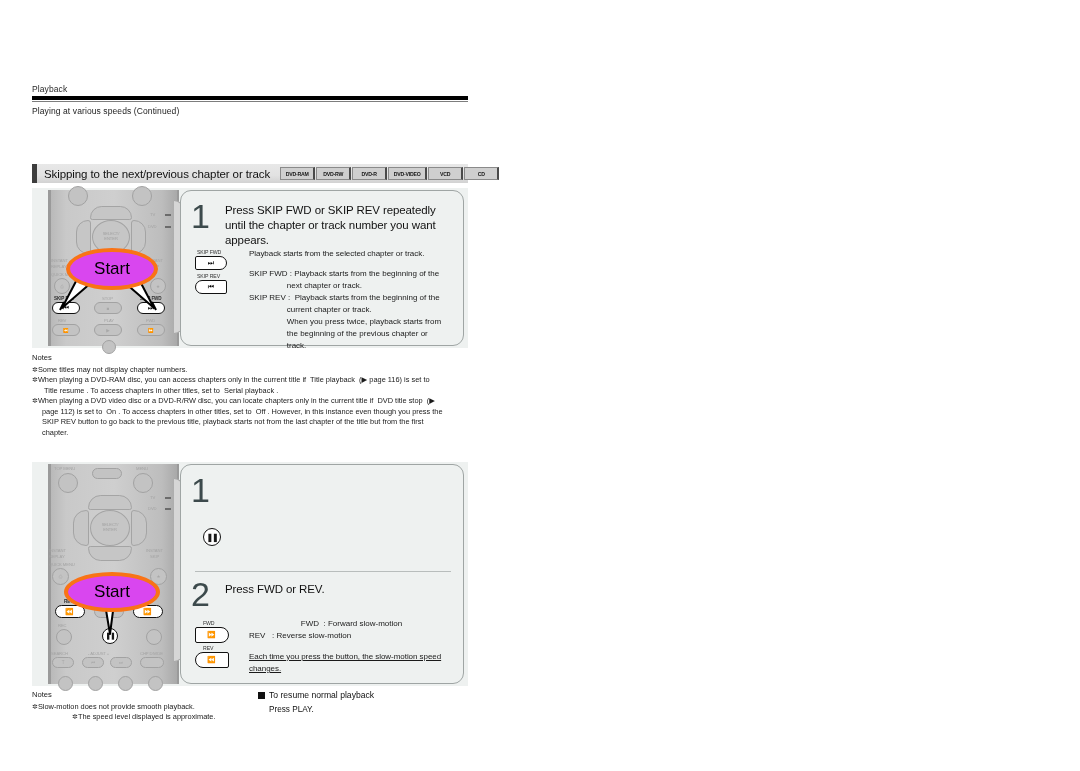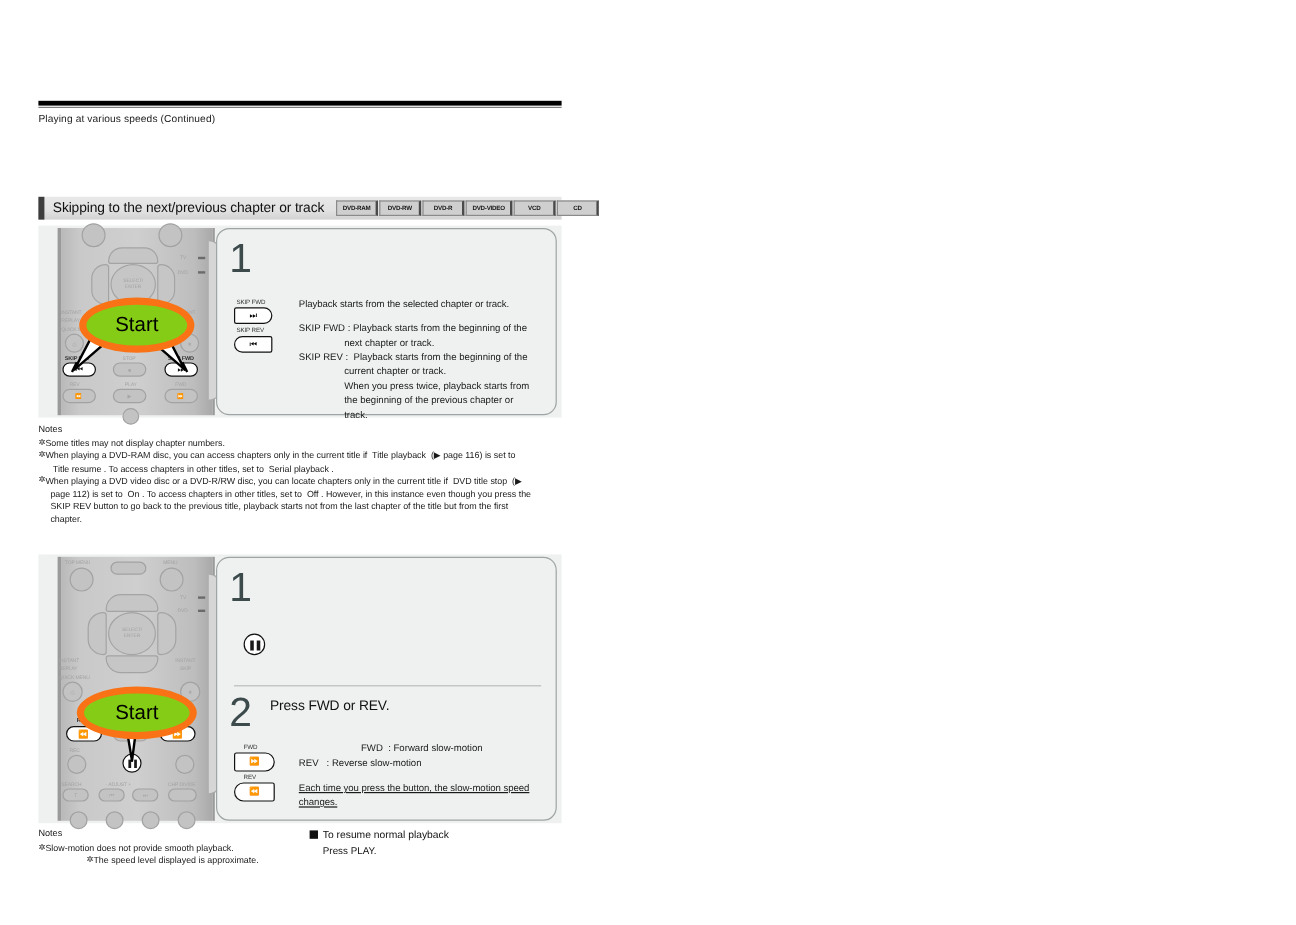--- a/index.html
+++ b/index.html
@@ -172,22 +172,22 @@
     justify-content: center;
     font-size: 4px;
     color: #a0a0a0;
     line-height: 1.15;
     box-sizing: border-box;
   }
 
   
   .bubble {
     position: absolute;
-    background: #84cc16;
-    border: 6px solid #f97316;
+    background: #d946ef;
+    border: 4px solid #f97316;
     border-radius: 50%;
     display: flex;
     align-items: center;
     justify-content: center;
     font-size: 17px;
     color: #000;
     z-index: 9;
   }
   .bubble-svg { position: absolute; z-index: 8; overflow: visible; }
 
@@ -296,20 +296,21 @@
     margin-left: 11px;
     font-size: 8.2px;
   }
 </style>
 </head>
 <body>
 
 <div class="page">
 
   <div class="running-head">
+    <div class="running-head-label">Playback</div>
     <div class="rule-thick"></div>
     <div class="rule-thin"></div>
     <div class="subhead">Playing at various speeds (Continued)</div>
   </div>
 
   <div class="section-head" style="left:32px; top:164px;">
     <span class="section-head-title">Skipping to the next/previous chapter or track</span>
     <span class="badges">
       <span class="badge">DVD-RAM</span>
       <span class="badge">DVD-RW</span>
@@ -378,20 +379,21 @@
         <line x1="24" y1="112" x2="20" y2="120" stroke="#000" stroke-width="2"></line>
         <line x1="112" y1="112" x2="116" y2="120" stroke="#000" stroke-width="2"></line>
       </svg>
       <div class="bubble" style="left:26px; top:58px; width:84px; height:34px;">
         <span>Start</span>
       </div>
     </div>
 
     <div class="panel" style="left:148px; top:2px; width:284px; height:156px;">
       <div class="step-num" style="left:10px; top:8px;">1</div>
+      <div class="step-title" style="left:44px; top:12px; width:230px;">Press SKIP FWD or SKIP REV repeatedly until the chapter or track number you want appears.</div>
 
       <span class="keycap-label" style="left:16px; top:58px;">SKIP FWD</span>
       <div class="keycap skipfwd" style="left:14px; top:65px; width:32px; height:14px;">
         <span>⏭</span>
       </div>
       <span class="keycap-label" style="left:16px; top:82px;">SKIP REV</span>
       <div class="keycap skiprev" style="left:14px; top:89px; width:32px; height:14px;">
         <span>⏮</span>
       </div>
 

